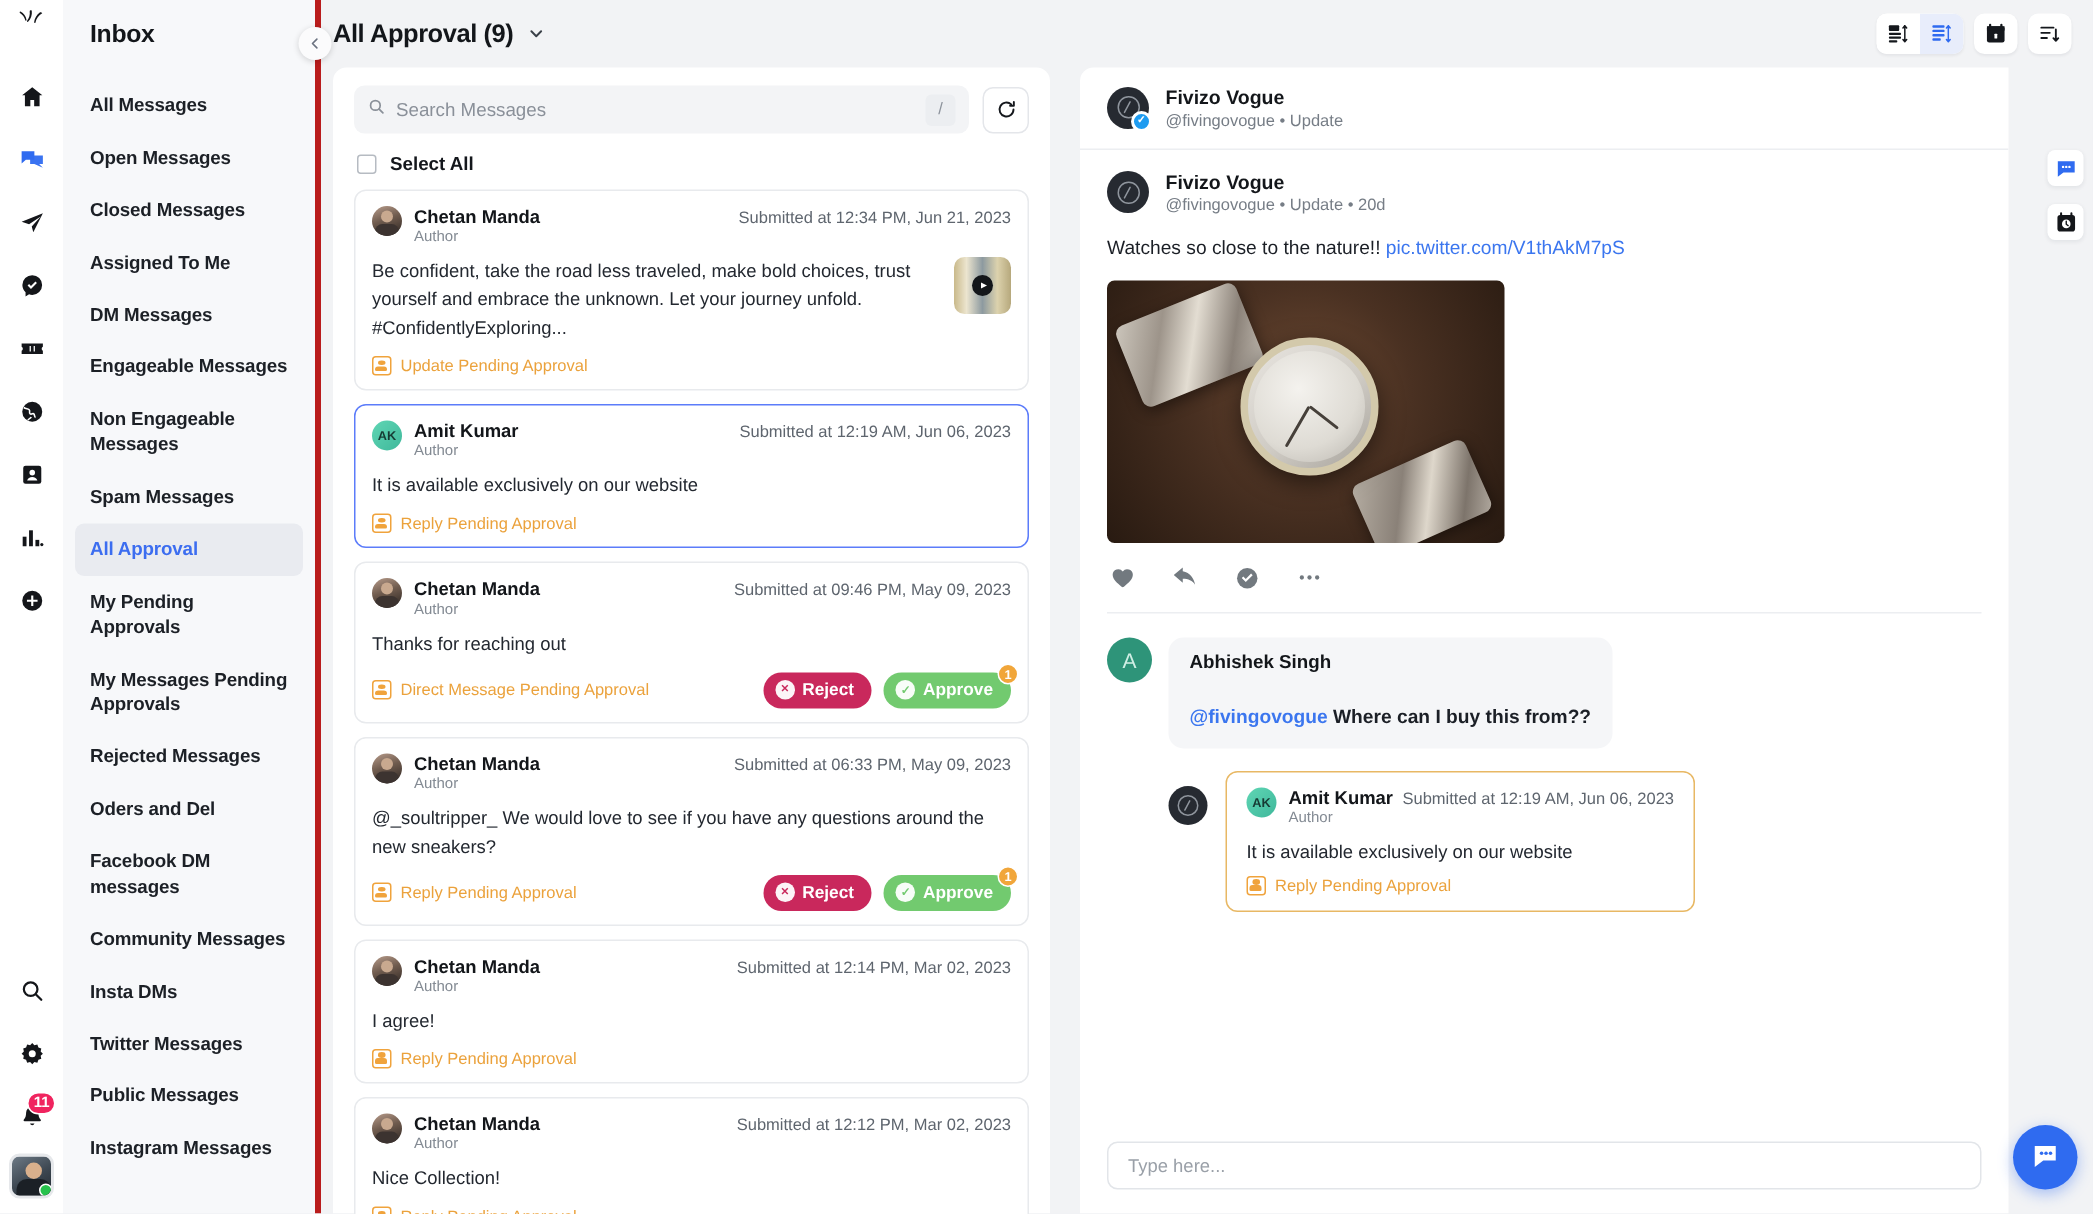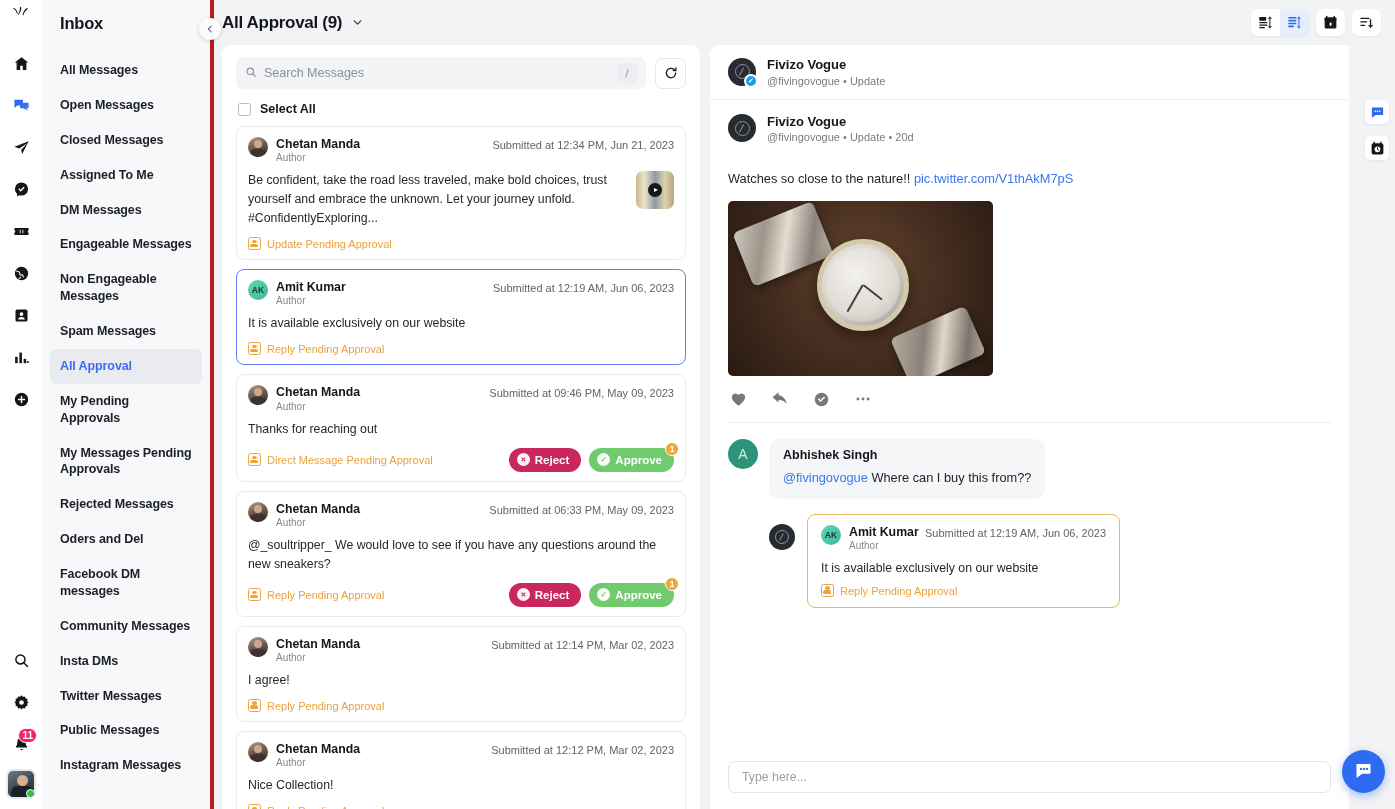--- a/index.html
+++ b/index.html
@@ -81,21 +81,21 @@
     width: 29px; height: 27px; display: flex; align-items: center; justify-content: center;
     background: #fff; cursor: pointer; color: #15181d;
   }
   .tb-btn.active { background: #e8edfb; color: #2f6bf0; }
   .tb-single {
     width: 29px; height: 27px; background: #fff; border-radius: 7px;
     display: flex; align-items: center; justify-content: center; cursor: pointer;
     color: #15181d; box-shadow: 0 1px 2px rgba(16,24,40,0.06);
   }
 
-  .content { flex: 1; display: flex; min-height: 0; padding: 0 0 0 8px; gap: 10px; }
+  .content { flex: 1; display: flex; min-height: 0; padding: 0 0 0 8px; gap: 20px; }
 
   
   .list-pane {
     width: 478px; background: #fff; border-radius: 9px 9px 0 0; flex-shrink: 0;
     display: flex; flex-direction: column; min-height: 0; position: relative; overflow: hidden;
   }
   .list-top { padding: 12px 14px 0 14px; flex-shrink: 0; }
   .search-row { display: flex; align-items: center; gap: 9px; }
   .search-box {
     flex: 1; height: 32px; background: #f3f4f6; border-radius: 7px;
@@ -236,21 +236,21 @@
   .detail-scroll::-webkit-scrollbar { width: 6px; }
   .detail-scroll::-webkit-scrollbar-thumb { background: #d5d9de; border-radius: 3px; }
 
   .post-head { display: flex; align-items: center; gap: 11px; }
   .post-av {
     width: 28px; height: 28px; border-radius: 50%; background: #262a31; flex-shrink: 0;
     display: flex; align-items: center; justify-content: center;
   }
   .post-av .ring { width: 15px; height: 15px; border-radius: 50%; border: 1.2px solid #8f959d; display:flex; align-items:center; justify-content:center; }
   .post-av .ring::after { content:""; width: 1.3px; height: 9px; background: #8f959d; transform: rotate(28deg); border-radius: 1px; }
-  .post-text { font-size: 12.8px; color: #1b1f26; margin-top: 26px; line-height: 1.5; }
+  .post-text { font-size: 12.8px; color: #1b1f26; margin-top: 12px; line-height: 1.5; }
   .post-link { color: #3b76ef; text-decoration: none; cursor: pointer; }
   .post-media {
     width: 265px; height: 175px; border-radius: 5px; margin-top: 13px; position: relative;
     overflow: hidden; background: radial-gradient(circle at 50% 42%, #6d4a33 0%, #4a3122 42%, #281a11 100%);
   }
   .watch-face {
     position: absolute; left: 89px; top: 38px; width: 92px; height: 92px; border-radius: 50%;
     background: linear-gradient(140deg,#e8e5e0 0%,#cfcbc4 55%,#a8a49d 100%);
     border: 5px solid #d3c9ab; box-shadow: 0 5px 16px rgba(0,0,0,0.55);
   }
@@ -283,21 +283,21 @@
   .pa-btn { cursor: pointer; display: flex; align-items: center; }
 
   .reply-block { display: flex; gap: 11px; padding-top: 16px; }
   .reply-av {
     width: 30px; height: 30px; border-radius: 50%; flex-shrink: 0;
     background: #2e9479; color: #cfeee4; font-size: 14px; font-weight: 400;
     display: flex; align-items: center; justify-content: center;
   }
   .reply-bubble { background: #f5f6f8; border-radius: 10px; padding: 9px 14px 11px 14px; }
   .reply-name { font-size: 12.5px; font-weight: 700; color: #13161a; }
-  .reply-text { font-size: 12.8px; color: #1b1f26; margin-top: 7px; line-height: 1.45; }
+  .reply-text { font-size: 12.8px; color: #1b1f26; margin-top: 21px; line-height: 1.45; font-weight: bold; }
   .mention { color: #3b76ef; cursor: pointer; }
   .view-replies {
     font-size: 12.3px; color: #4a7ef0; cursor: pointer; margin-top: 13px;
     margin-left: 41px;
   }
 
   .nested-row { display: flex; gap: 12px; margin: 15px 0 0 41px; align-items: flex-start; }
   .nested-av {
     width: 26px; height: 26px; border-radius: 50%; background: #262a31; flex-shrink: 0;
     display: flex; align-items: center; justify-content: center; margin-top: 10px;

